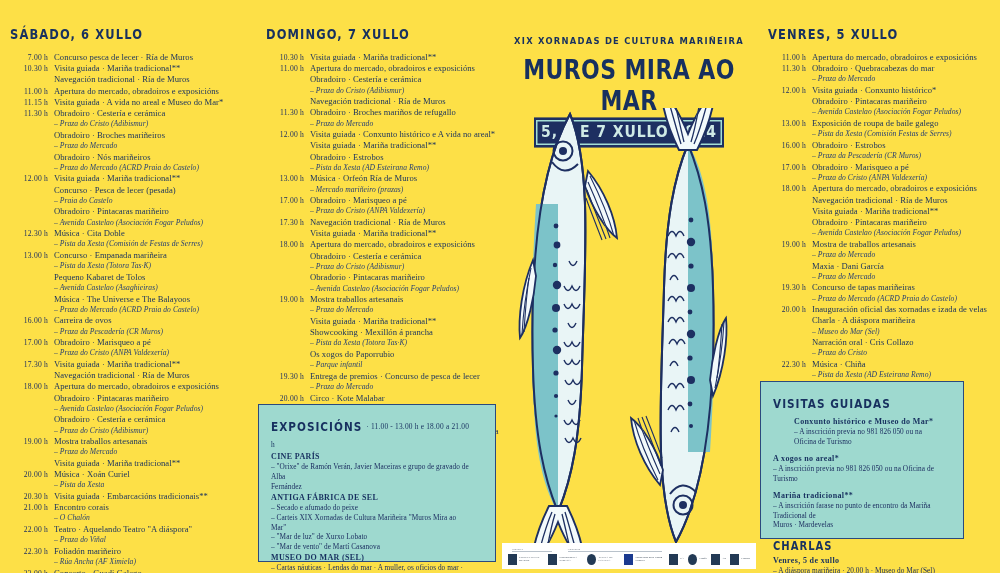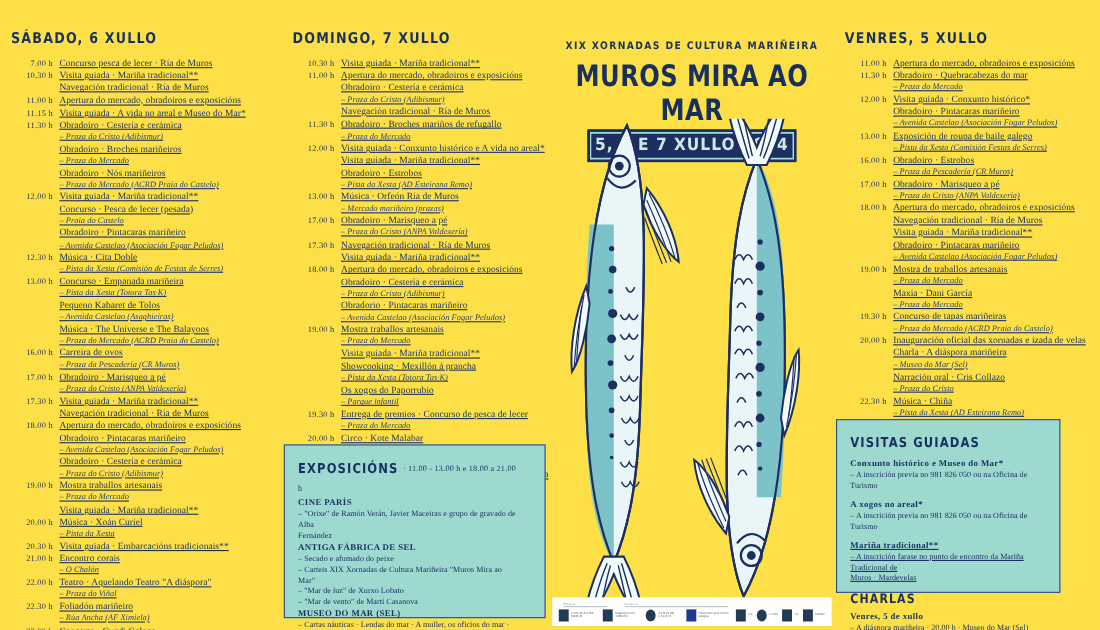--- a/index.html
+++ b/index.html
@@ -42,21 +42,21 @@
   .ev-time {
     width: 52px; min-width: 52px;
     text-align: right;
     padding-right: 6px;
     font-size: 7.6px;
     line-height: 11.2px;
     letter-spacing: .2px;
     color: #1d2f61;
     white-space: nowrap;
   }
-  .ev-body { flex: 1; text-decoration: underline; }
+  .ev-body { flex: 1; }
   .ev-title {
     font-size: 8.6px;
     line-height: 11.2px;
     color: #17305f;
     letter-spacing: .05px;
   }
   .ev-place {
     font-size: 7.6px;
     line-height: 10.6px;
     font-style: italic;
@@ -737,29 +737,29 @@
         <div class="box-sec">
           <div class="box-sec-title">MUSEO DO MAR (SEL)</div>
           <div class="box-line">–  Cartas náuticas · Lendas do mar · A muller, os oficios do mar · Carpintería de</div>
         </div>
       </div>
   </div>
 
   <div class="box box-visit">
     <div class="box-head">VISITAS GUIADAS</div>
     <div id="visit-items">
-        <div style="margin-top: 6px;">
+        <div style="margin-top: 6px; margin-left: 21px;">
           <div class="box-sec-title">Conxunto histórico e Museo do Mar*</div>
           <div class="box-line">– A inscrición previa no 981 826 050 ou na Oficina de Turismo</div>
         </div>
         <div style="margin-top: 6px;">
           <div class="box-sec-title">A xogos no areal*</div>
           <div class="box-line">– A inscrición previa no 981 826 050 ou na Oficina de Turismo</div>
         </div>
-        <div style="margin-top: 6px; text-decoration: underline;">
+        <div style="margin-top: 6px;">
           <div class="box-sec-title">Mariña tradicional**</div>
           <div class="box-line">– A inscrición farase no punto de encontro da Mariña Tradicional de</div>
           <div class="box-line">Muros · Mardevelas</div>
         </div>
       </div>
     <div class="box-sub-head">CHARLAS</div>
     <div id="charla-items">
         <div style="margin-top: 3px;">
           <div class="box-sec-title">Venres, 5 de xullo</div>
           <div class="box-line">– A diáspora mariñeira · 20.00 h · Museo do Mar (Sel)</div>

